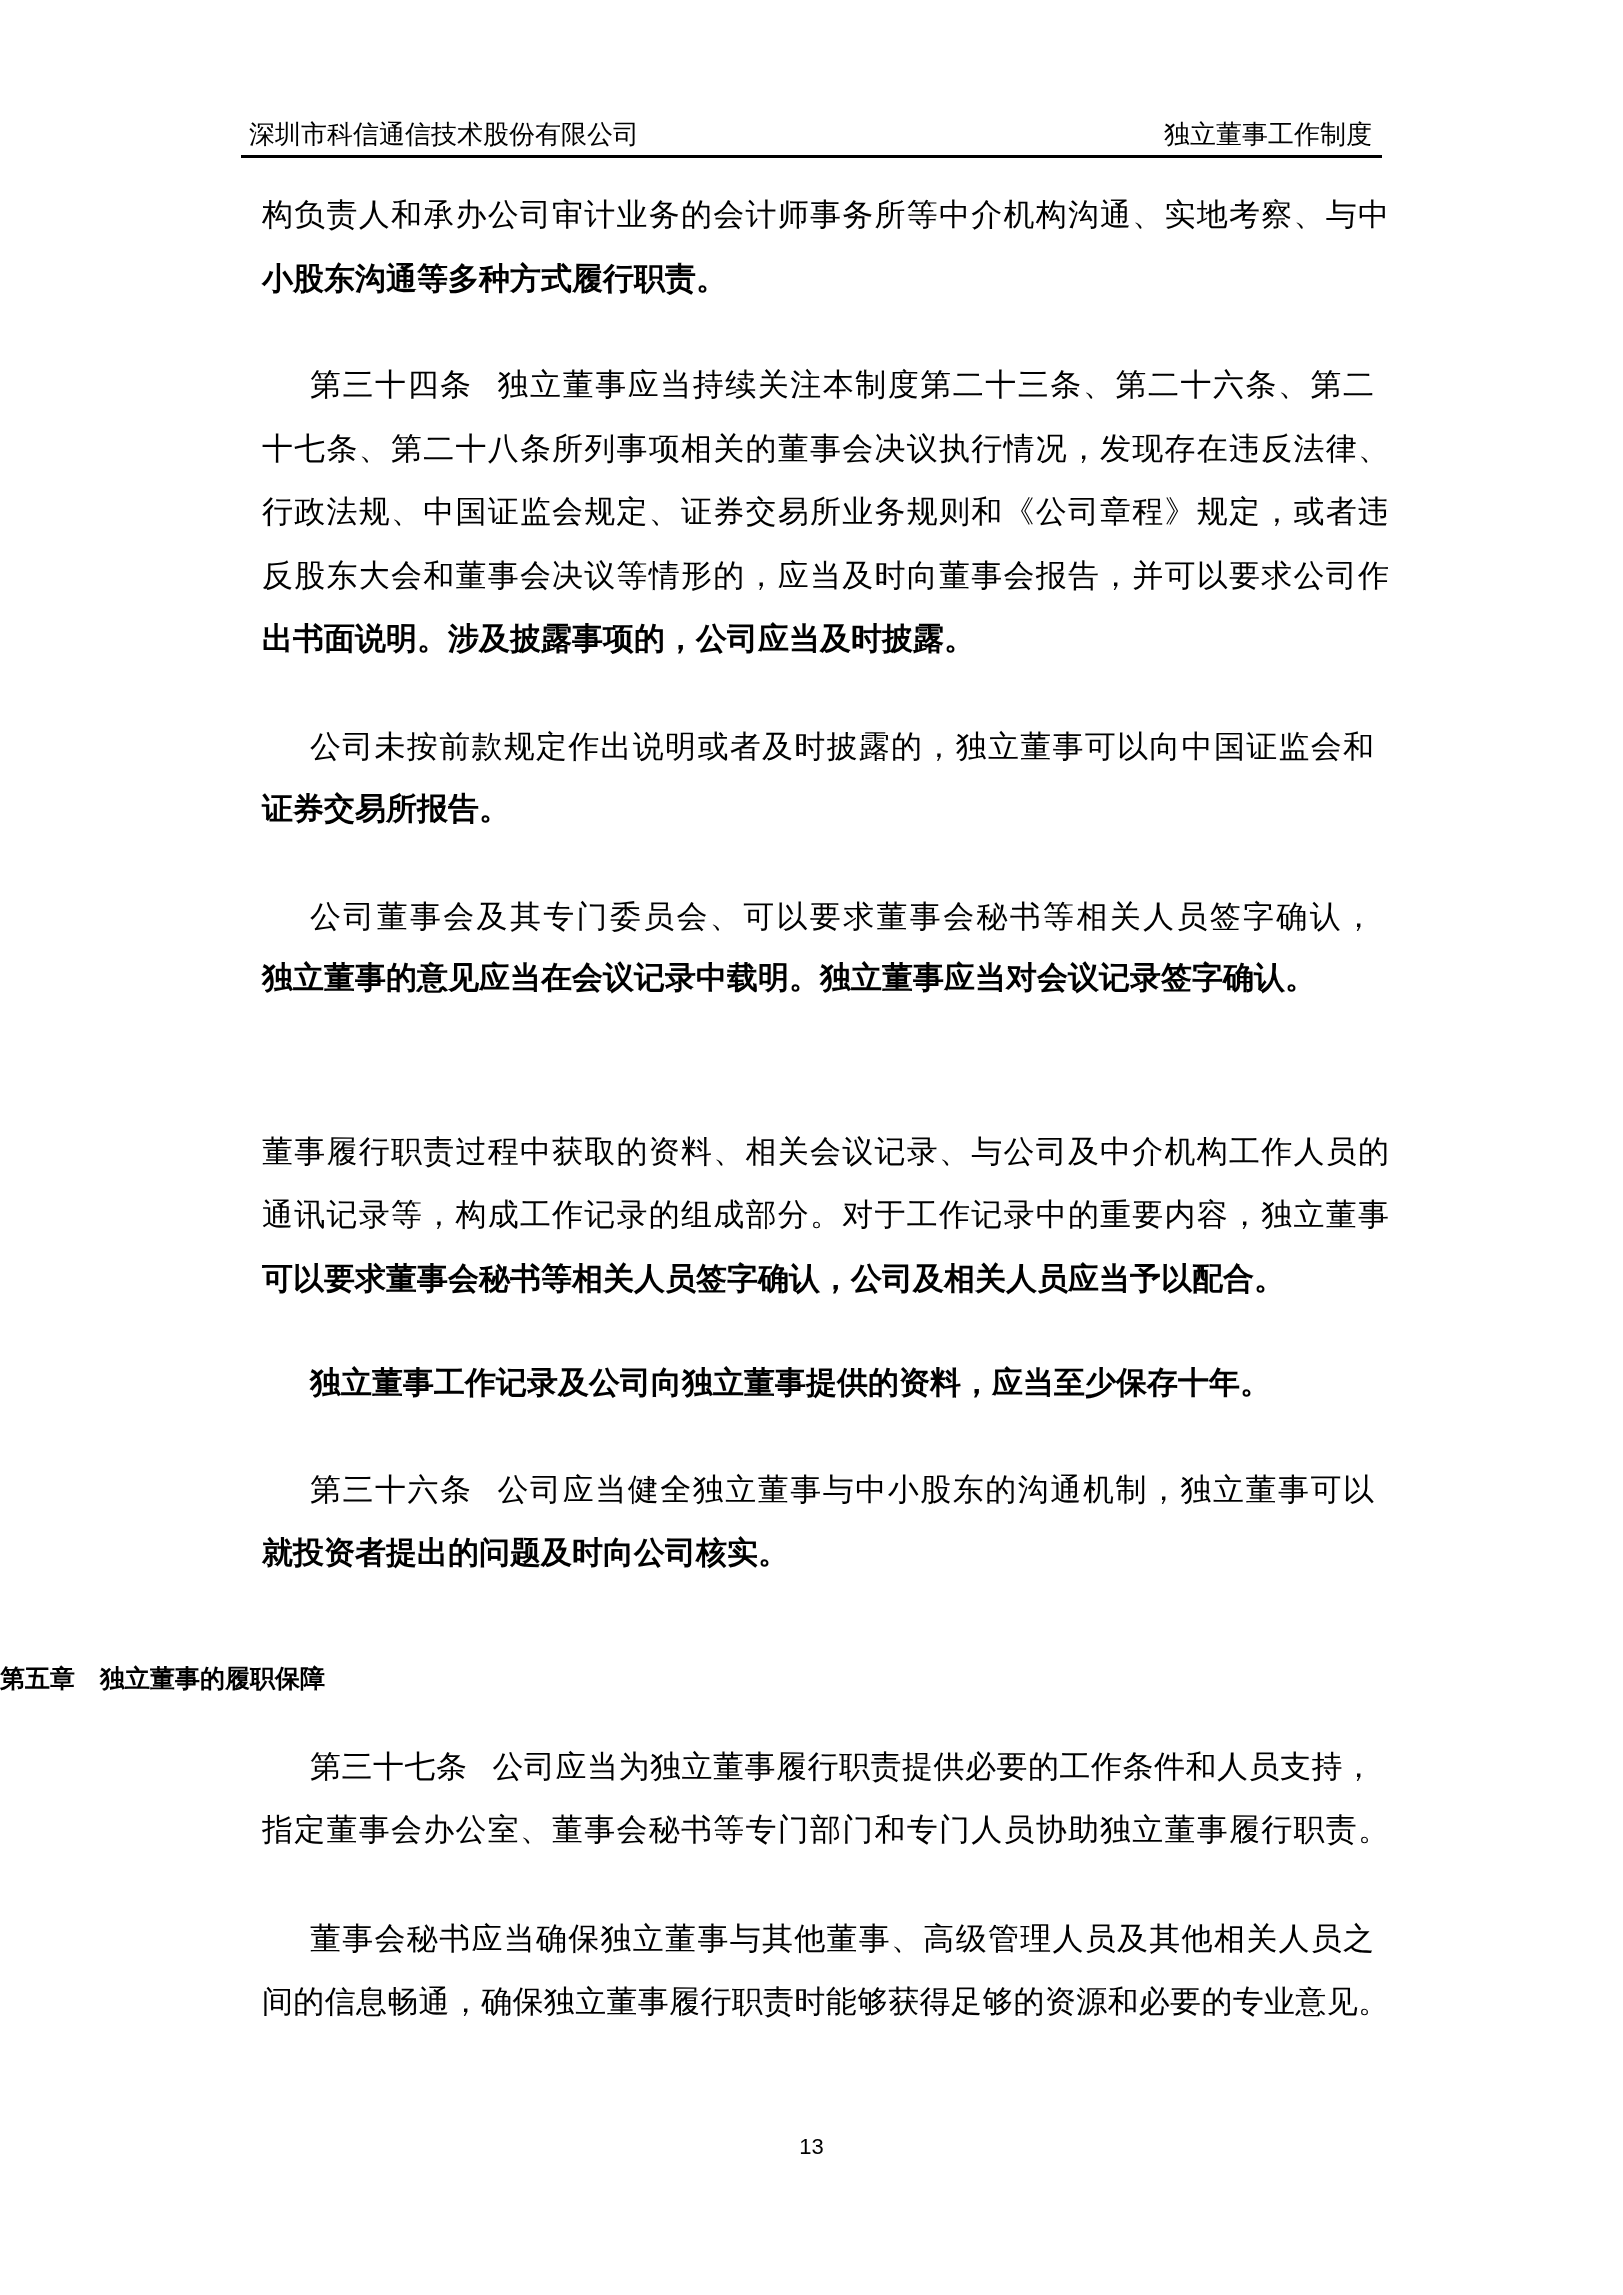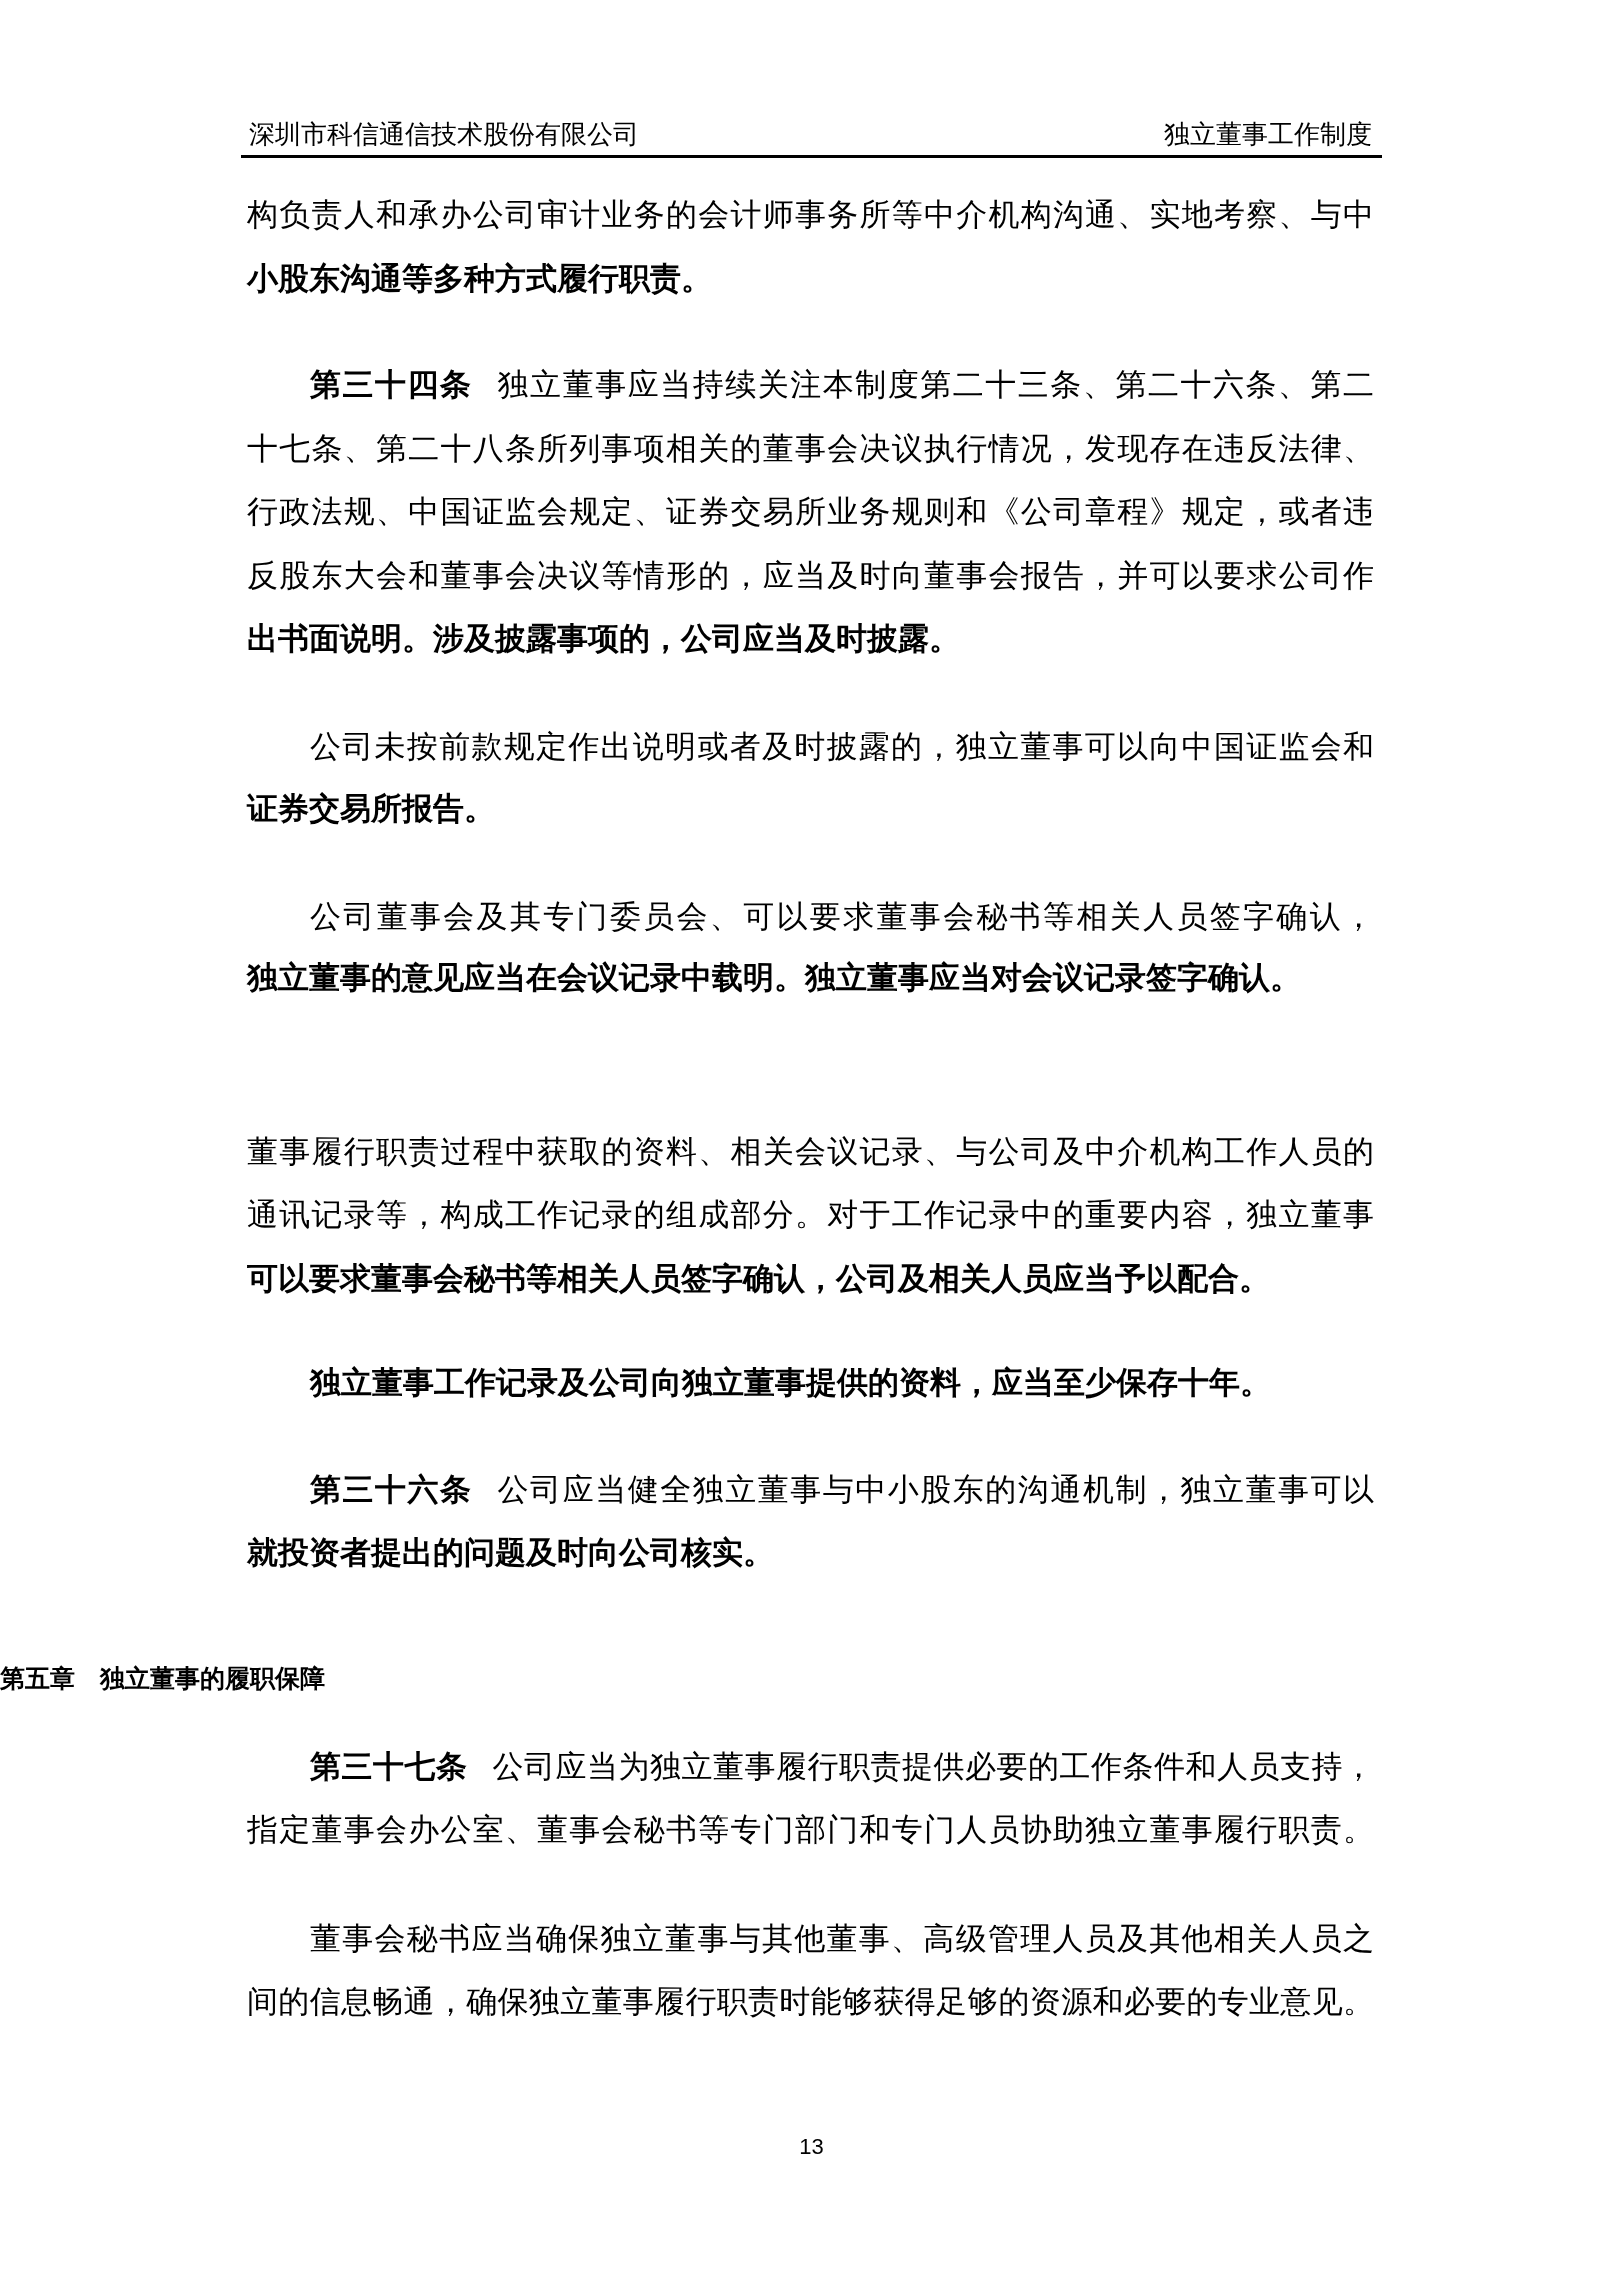--- a/index.html
+++ b/index.html
@@ -34,40 +34,40 @@
   .header-rule {
     position: absolute;
     left: 241px;
     width: 1141px;
     top: 155px;
     height: 2.6px;
     background: #000000;
   }
   .line {
     position: absolute;
-    left: 247px;
+    left: 262px;
     width: 1127px;
     font-size: 31px;
     line-height: 37px;
     height: 37px;
     white-space: nowrap;
     text-align: justify;
     text-align-last: justify;
     overflow: visible;
   }
   .line.last {
     text-align-last: left;
     font-weight: bold;
   }
   .line.indent {
     left: 310px;
     width: 1064px;
   }
   .article-label {
-    font-weight: bold;
+    font-weight: normal;
     margin-right: 25px;
   }
   .chapter-heading {
     position: absolute;
     left: 0;
     width: 1623px;
     top: 1656px;
     font-size: 25px;
     line-height: 46px;
     font-weight: bold;

